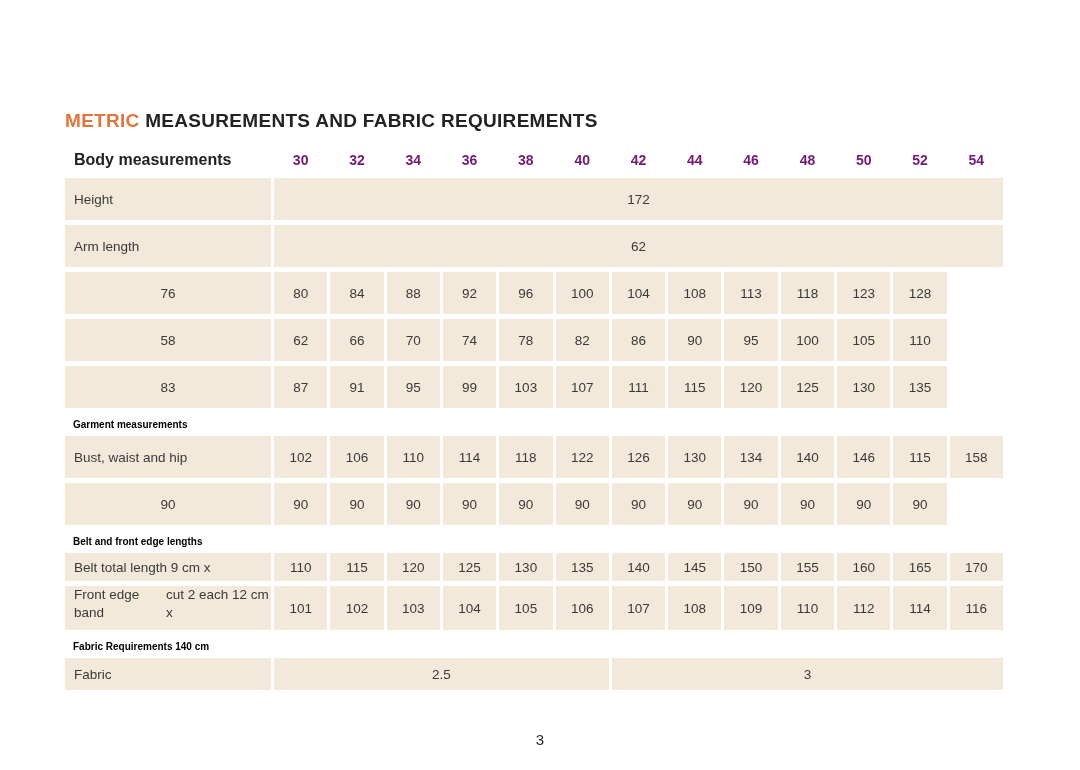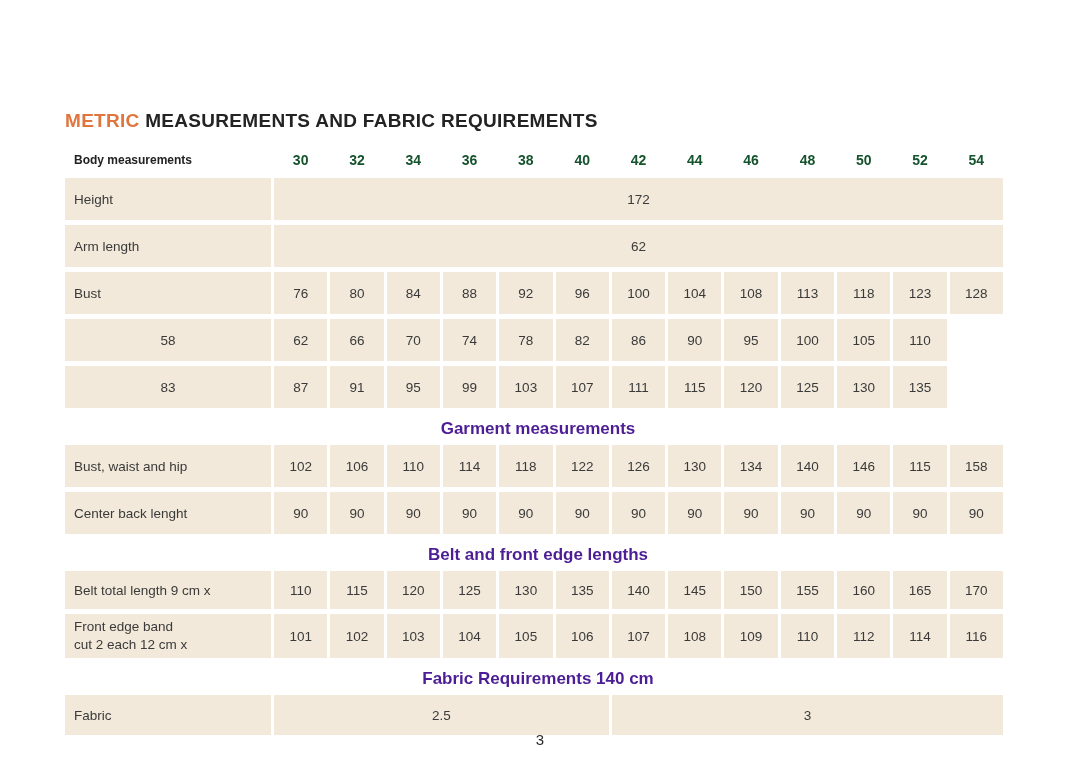--- a/index.html
+++ b/index.html
@@ -61,47 +61,46 @@
     font-size: 13.5px;
     color: #3a3a3a;
   }
   .label-cell {
     justify-content: flex-start;
     padding-left: 9px;
   }
   .head-label {
     background: none;
     font-weight: 700;
-    font-size: 12px;
+    font-size: 16px;
     color: #222222;
     justify-content: flex-start;
     padding-left: 9px;
   }
   .head-cell {
     background: none;
     display: flex;
     align-items: center;
     justify-content: center;
     font-weight: 700;
     font-size: 14px;
-    color: #14532d;
+    color: #701a75;
   }
   .span-all { grid-column: 2 / span 13; }
   .multiline {
-    flex-direction: column;
+    flex-direction: row;
     align-items: flex-start;
     justify-content: center;
     line-height: 1.3;
   }
   .section-row {
     font-weight: 700;
-    font-size: 17px;
-    color: #4c1d95;
+    font-size: 10px;
+    color: #000000;
     padding: 6px 0 6px 8px;
-    text-align: center;
   }
   .page-number {
     position: absolute;
     bottom: 22px;
     left: 0;
     right: 0;
     text-align: center;
     font-size: 15px;
     color: #2b2b2b;
   }
@@ -131,21 +130,20 @@
         </div>
         <div class="t-row">
           <div class="cell label-cell">Height</div>
           <div class="cell span-all">172</div>
         </div>
         <div class="t-row">
           <div class="cell label-cell">Arm length</div>
           <div class="cell span-all">62</div>
         </div>
         <div class="t-row">
-          <div class="cell label-cell">Bust</div>
           <div class="cell">76</div>
           <div class="cell">80</div>
           <div class="cell">84</div>
           <div class="cell">88</div>
           <div class="cell">92</div>
           <div class="cell">96</div>
           <div class="cell">100</div>
           <div class="cell">104</div>
           <div class="cell">108</div>
           <div class="cell">113</div>
@@ -194,37 +192,36 @@
           <div class="cell">122</div>
           <div class="cell">126</div>
           <div class="cell">130</div>
           <div class="cell">134</div>
           <div class="cell">140</div>
           <div class="cell">146</div>
           <div class="cell">115</div>
           <div class="cell">158</div>
         </div>
         <div class="t-row">
-          <div class="cell label-cell">Center back lenght</div>
           <div class="cell">90</div>
           <div class="cell">90</div>
           <div class="cell">90</div>
           <div class="cell">90</div>
           <div class="cell">90</div>
           <div class="cell">90</div>
           <div class="cell">90</div>
           <div class="cell">90</div>
           <div class="cell">90</div>
           <div class="cell">90</div>
           <div class="cell">90</div>
           <div class="cell">90</div>
           <div class="cell">90</div>
         </div>
         <div class="section-row">Belt and front edge lengths</div>
-        <div class="t-row" style="height: 38px;">
+        <div class="t-row" style="height: 28px;">
           <div class="cell label-cell">Belt total length 9 cm x</div>
           <div class="cell">110</div>
           <div class="cell">115</div>
           <div class="cell">120</div>
           <div class="cell">125</div>
           <div class="cell">130</div>
           <div class="cell">135</div>
           <div class="cell">140</div>
           <div class="cell">145</div>
           <div class="cell">150</div>
@@ -246,21 +243,21 @@
           <div class="cell">106</div>
           <div class="cell">107</div>
           <div class="cell">108</div>
           <div class="cell">109</div>
           <div class="cell">110</div>
           <div class="cell">112</div>
           <div class="cell">114</div>
           <div class="cell">116</div>
         </div>
         <div class="section-row">Fabric Requirements 140 cm</div>
-        <div class="t-row" style="height: 40px;">
+        <div class="t-row" style="height: 32px;">
           <div class="cell label-cell">Fabric</div>
           <div class="cell" style="grid-column: span 6;">2.5</div>
           <div class="cell" style="grid-column: span 7;">3</div>
         </div>
       </div>
   </div>
   <div class="page-number">3</div>
 </div>
 
 </body></html>

